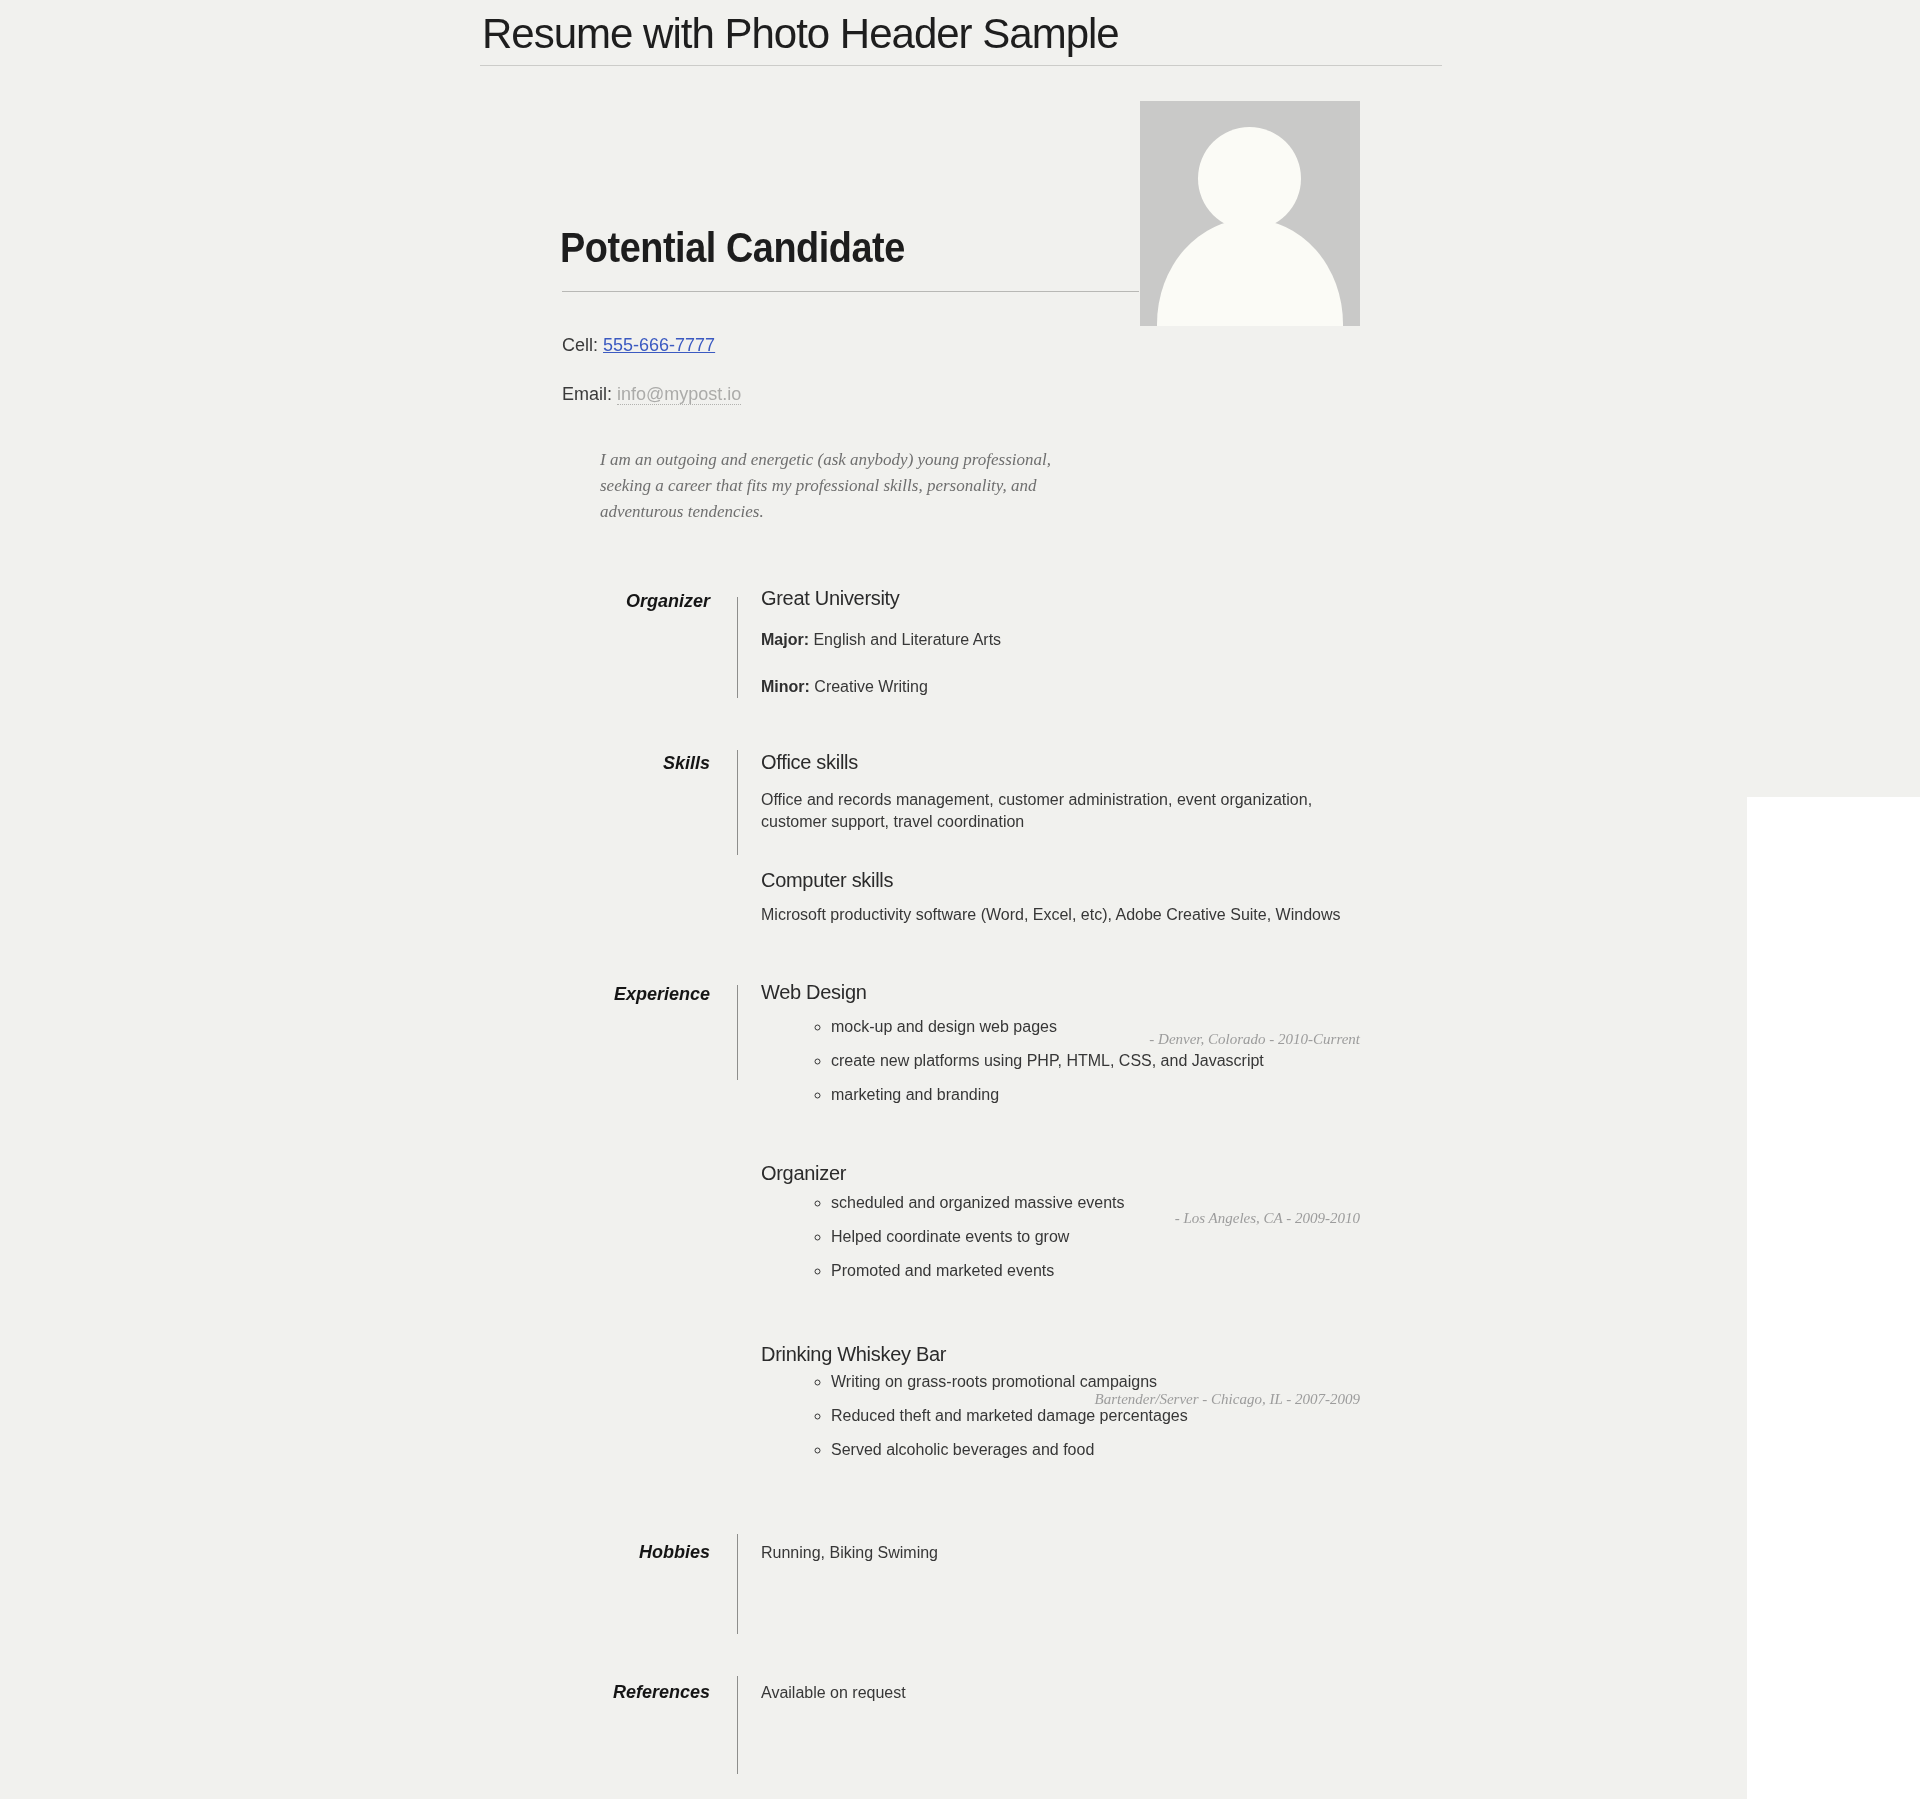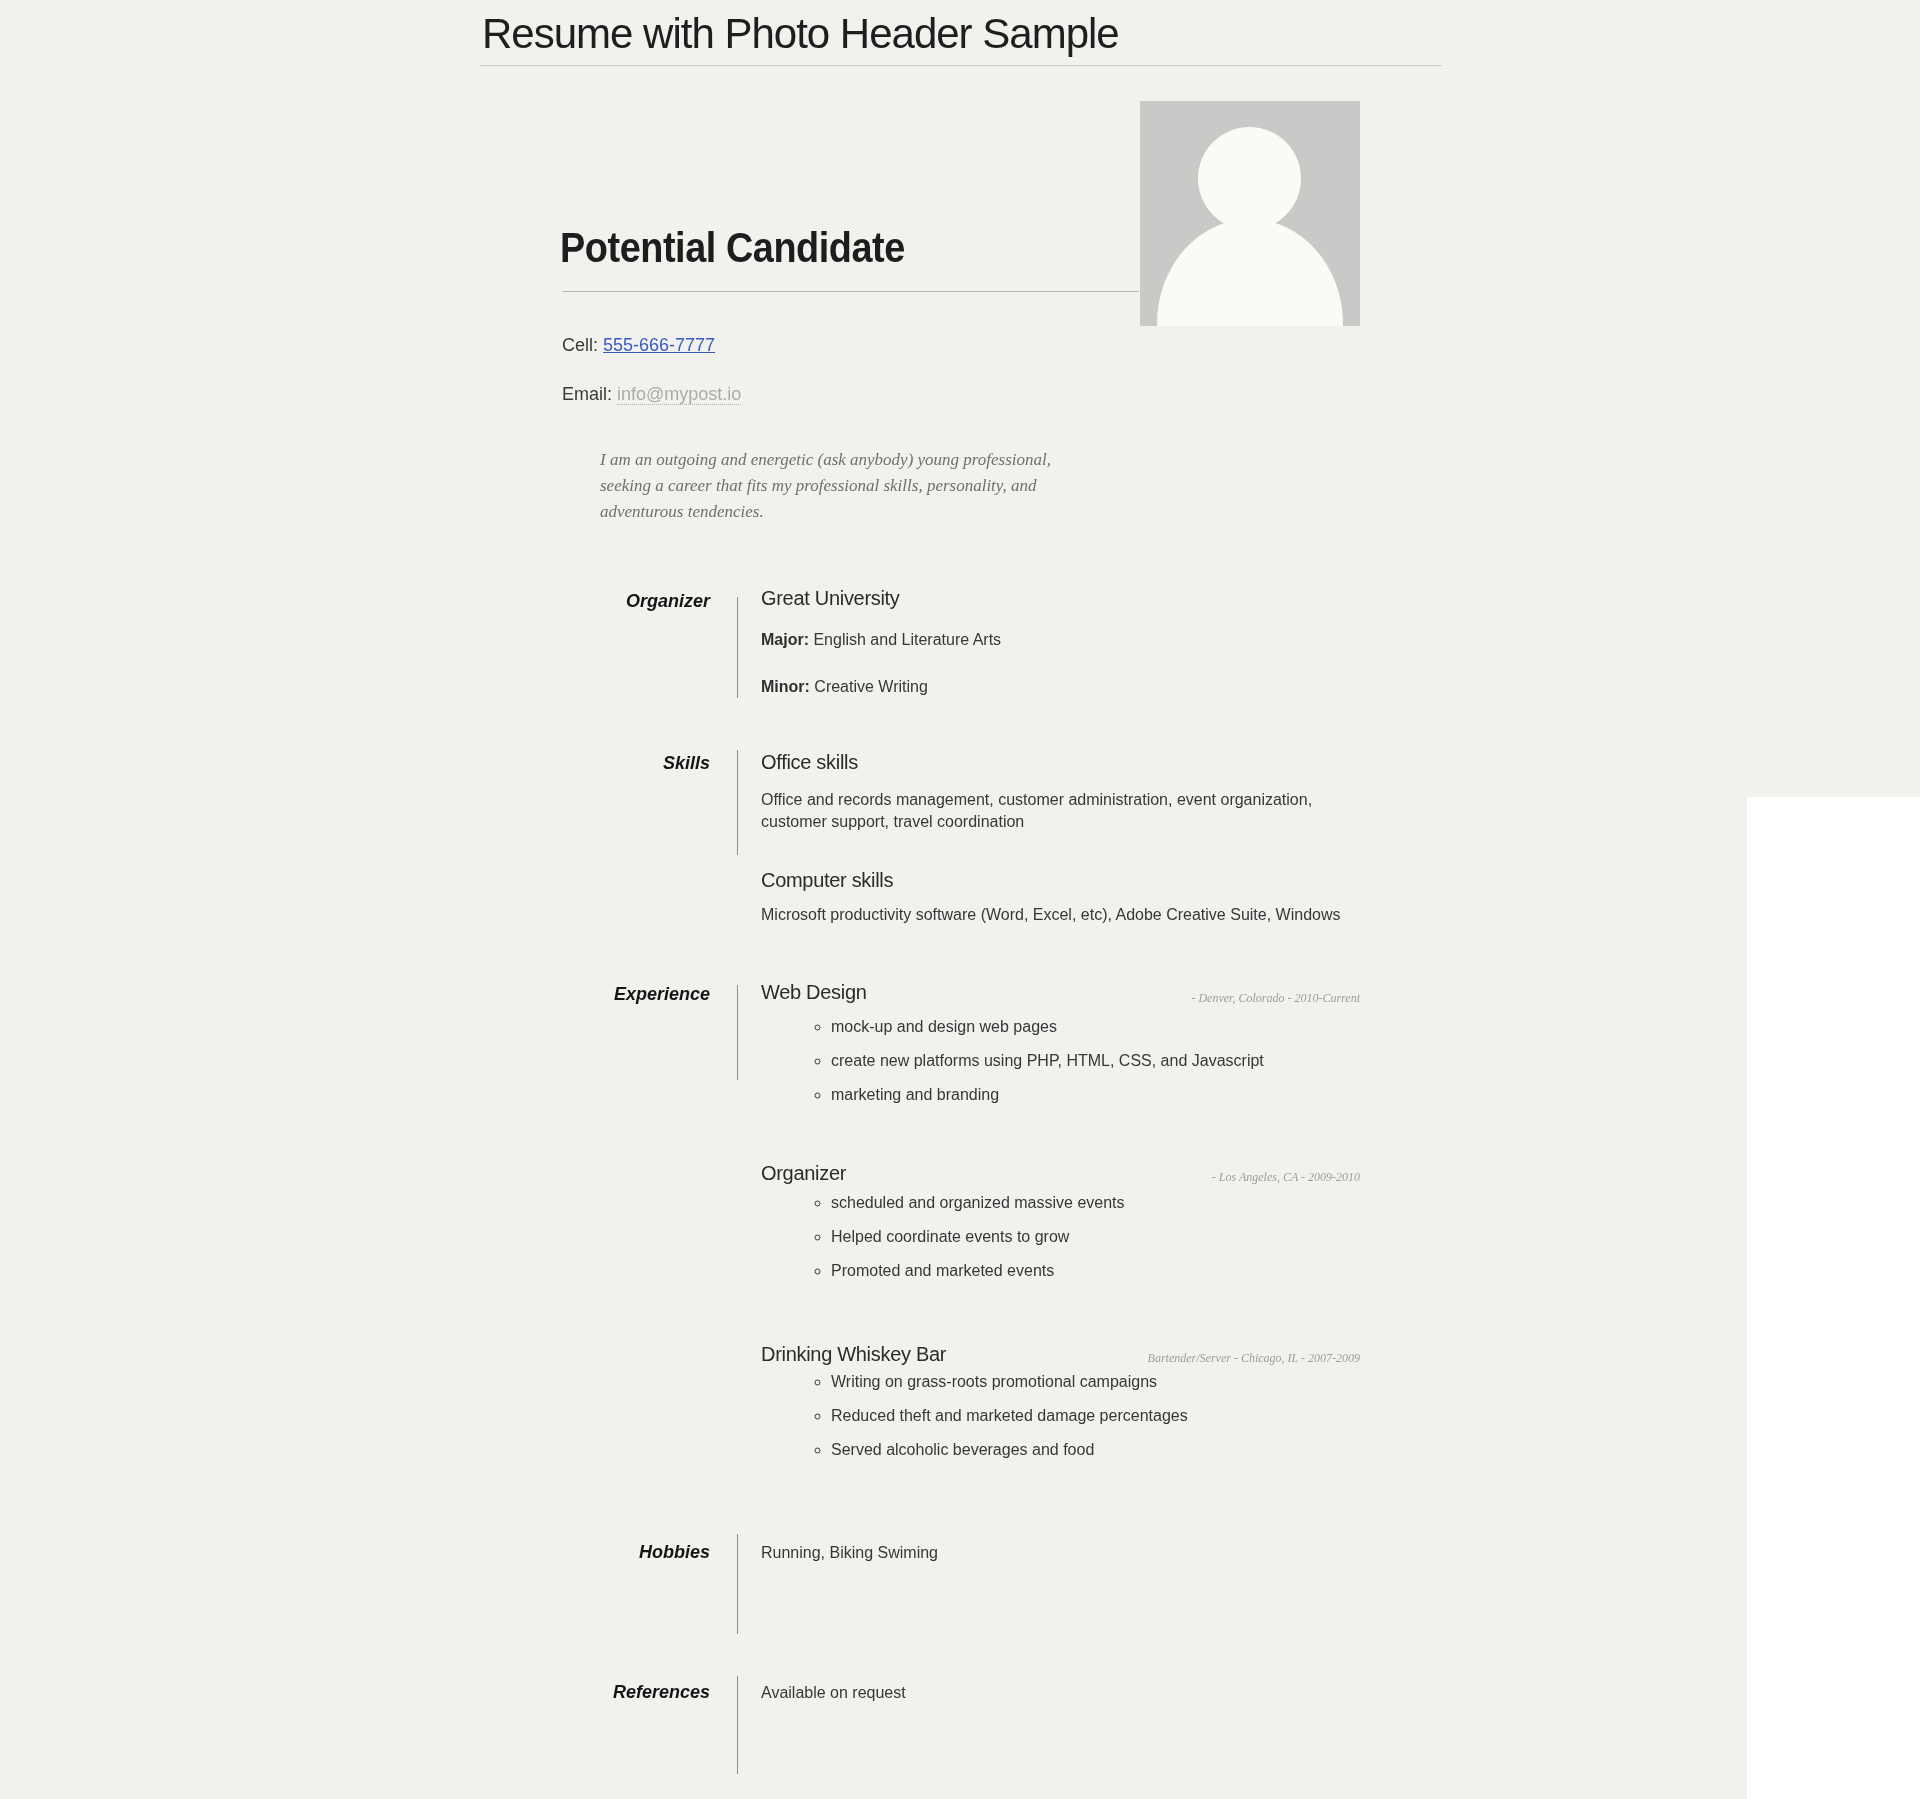--- a/index.html
+++ b/index.html
@@ -70,21 +70,21 @@
   .sec-divider { left:257px; width:0; border-left:1px solid #8e8e8c; }
   .item-title {
     left:281px; font-size:20px; line-height:26px; color:#2b2b2b;
     letter-spacing:-0.3px; white-space:nowrap;
   }
   .body-line { left:281px; font-size:16px; line-height:22px; color:#373737; white-space:nowrap; }
   .body-wrap span { display:block; white-space:nowrap; }
   .meta {
     left:281px; width:599px; text-align:right;
     font-family:"Liberation Serif", serif; font-style:italic;
-    font-size:12px; line-height:18px; color:#9c9c9c; white-space:nowrap;
+    font-size:15px; line-height:18px; color:#9c9c9c; white-space:nowrap;margin-top:41px;
   }
   .bullets { left:281px; width:640px; list-style:circle outside; padding-left:70px; }
   .bullets li {
     font-size:16px; line-height:22px; margin-bottom:12px;
     color:#373737; white-space:nowrap;
   }
   b.inline-label { font-weight:bold; color:#2f2f2f; }
 </style>
 </head>
 <body>

